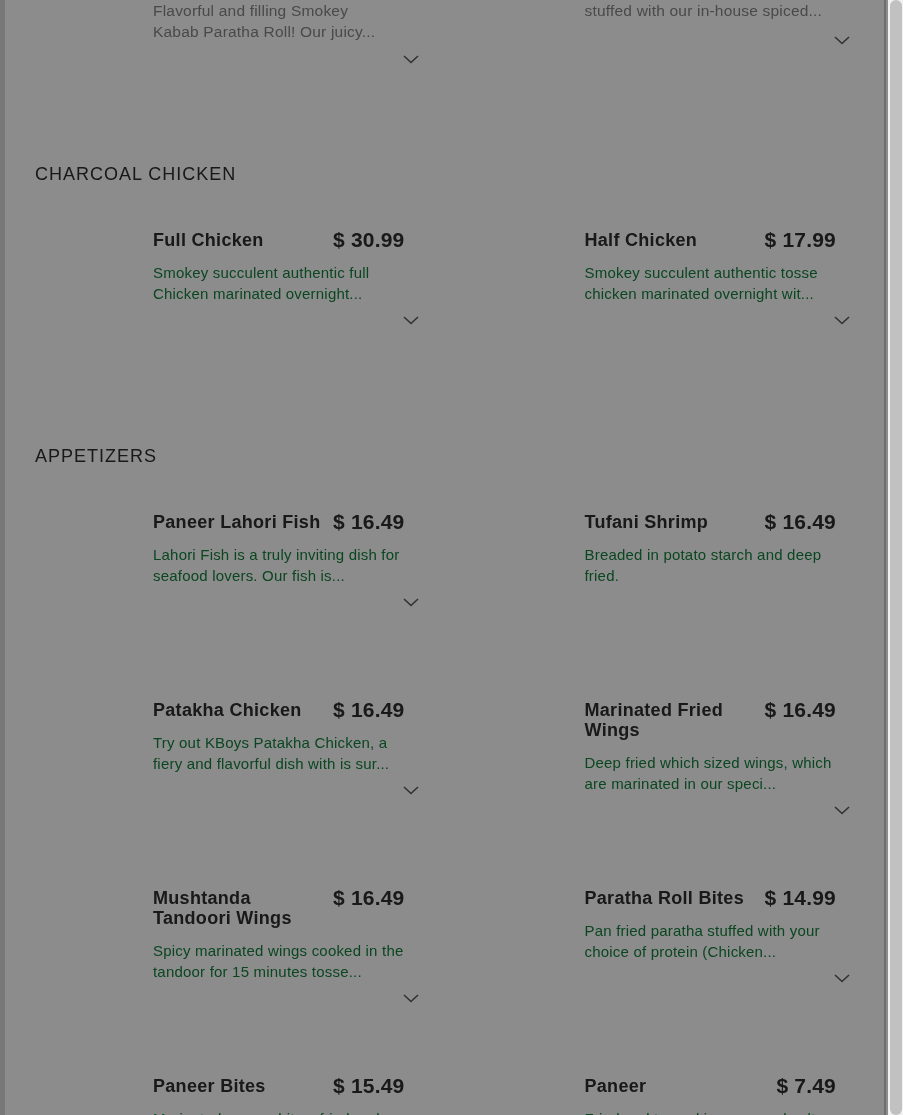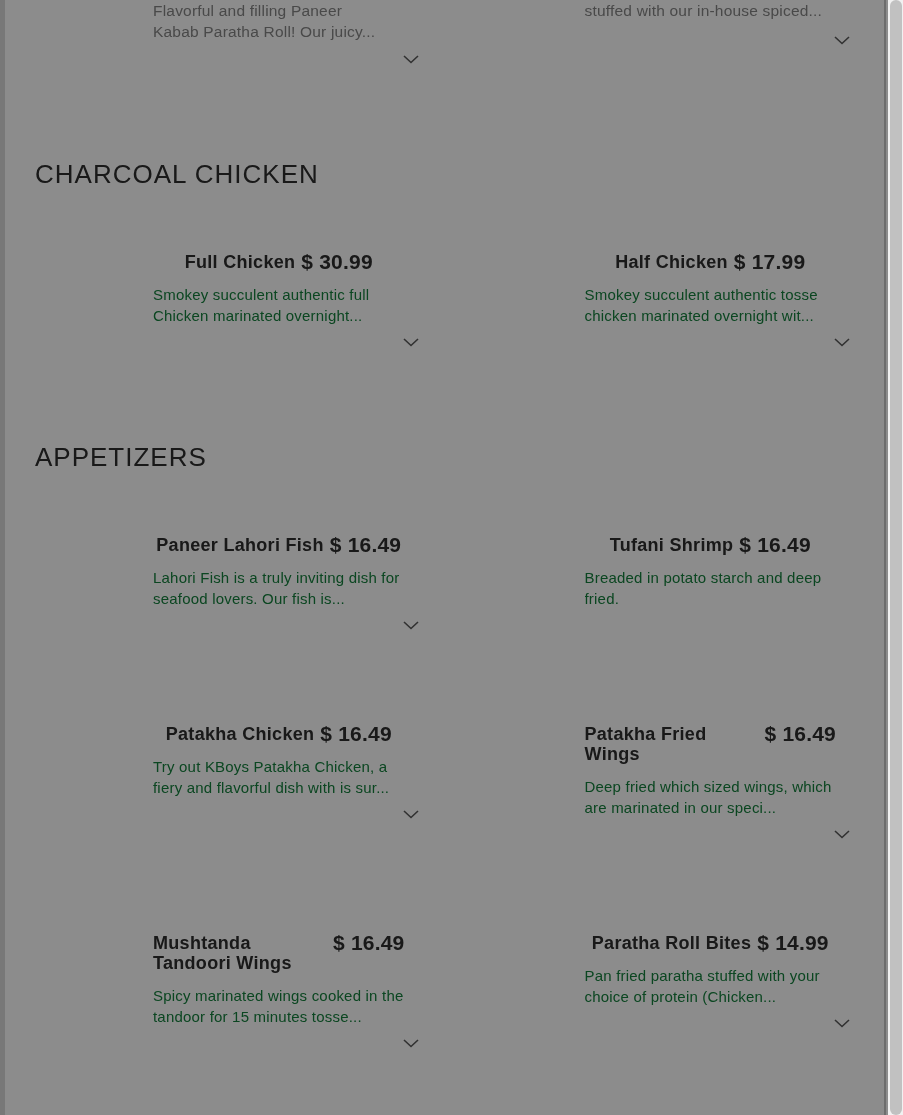--- a/index.html
+++ b/index.html
@@ -21,30 +21,30 @@
 
   
   .partial-grid{display:grid;grid-template-columns:1fr 1fr;column-gap:46px;}
   .pcard{display:flex;gap:13px;}
   .pcard .img-spacer{width:105px;flex:none;}
   .pline{font-size:15.5px;line-height:21px;letter-spacing:.2px;color:#868686;white-space:nowrap;overflow:hidden;}
 
   
   .menu-section{margin-top:90px;}
   .section-title{
-    margin:0 0 43px 0;font-size:26px;line-height:26px;font-weight:400;
+    margin:0 0 43px 0;font-size:18px;line-height:26px;font-weight:400;
     letter-spacing:1px;color:#2e2e2e;
   }
   .menu-grid{display:grid;grid-template-columns:1fr 1fr;column-gap:46px;row-gap:65px;}
 
   
   .card{display:flex;gap:13px;min-height:123px;cursor:pointer;}
   .card .img-ph{width:105px;height:105px;flex:none;background:transparent;}
   .card-body{flex:1;display:flex;flex-direction:column;min-width:0;}
-  .card-top{display:flex;justify-content:center;align-items:flex-start;gap:6px;margin-top:22px;}
+  .card-top{display:flex;justify-content:space-between;align-items:flex-start;gap:6px;}
   .item-name{font-size:18px;line-height:20px;font-weight:600;letter-spacing:.3px;color:#2e2e2e;}
   .item-price{font-size:21px;line-height:20px;font-weight:700;letter-spacing:.2px;color:#2e2e2e;white-space:nowrap;margin-right:16px;}
   .item-desc{
     margin-top:12px;font-size:15px;line-height:21px;letter-spacing:.2px;color:#15803d;
     max-height:42px;overflow:hidden;
     display:-webkit-box;-webkit-line-clamp:2;-webkit-box-orient:vertical;
   }
   .chevron-row{margin-top:12px;height:16px;display:flex;justify-content:flex-end;padding-right:2px;}
   .chevron-row svg{display:block;}
   .mt13{margin-top:13px;} .mt15{margin-top:15px;}
@@ -68,21 +68,21 @@
 </head>
 <body>
 
 <div class="page">
   <div class="content">
 
     <div class="partial-grid">
       <div class="pcard">
         <div class="img-spacer"></div>
         <div class="card-body">
-          <div class="pline">Flavorful and filling Paneer</div>
+          <div class="pline">Flavorful and filling Smokey</div>
           <div class="pline">Kabab Paratha Roll! Our juicy...</div>
           <div class="chevron-row mt13">
             <span>
               <svg width="16" height="9" viewBox="0 0 16 9">
                   <polyline points="1,1 8,7.5 15,1" fill="none" stroke="#5a5a5a" stroke-width="1.6"></polyline>
                 </svg>
             </span>
           </div>
         </div>
       </div>
@@ -189,21 +189,21 @@
                   </svg>
               </span>
             </div>
           </div>
         </div>
 
         <div class="card">
           <div class="img-ph"></div>
           <div class="card-body">
             <div class="card-top">
-              <div class="item-name">Patakha Fried Wings</div>
+              <div class="item-name">Marinated Fried Wings</div>
               <div class="item-price">$ 16.49</div>
             </div>
             <div class="item-desc">Deep fried which sized wings, which are marinated in our speci...</div>
             <div class="chevron-row">
               <span>
                 <svg width="16" height="9" viewBox="0 0 16 9">
                     <polyline points="1,1 8,7.5 15,1" fill="none" stroke="#5a5a5a" stroke-width="1.6"></polyline>
                   </svg>
               </span>
             </div>
@@ -254,21 +254,21 @@
               <div class="item-price">$ 15.49</div>
             </div>
             <div class="item-desc">Marinated paneer bites, fried and tossed...</div>
           </div>
         </div>
 
         <div class="card">
           <div class="img-ph"></div>
           <div class="card-body">
             <div class="card-top">
-              <div class="item-name">Roll</div>
+              <div class="item-name">Paneer</div>
               <div class="item-price">$ 7.49</div>
             </div>
             <div class="item-desc">Fried and tossed in seasoned salt...</div>
           </div>
         </div>
 
       </div>
     </div>
 
   </div>

